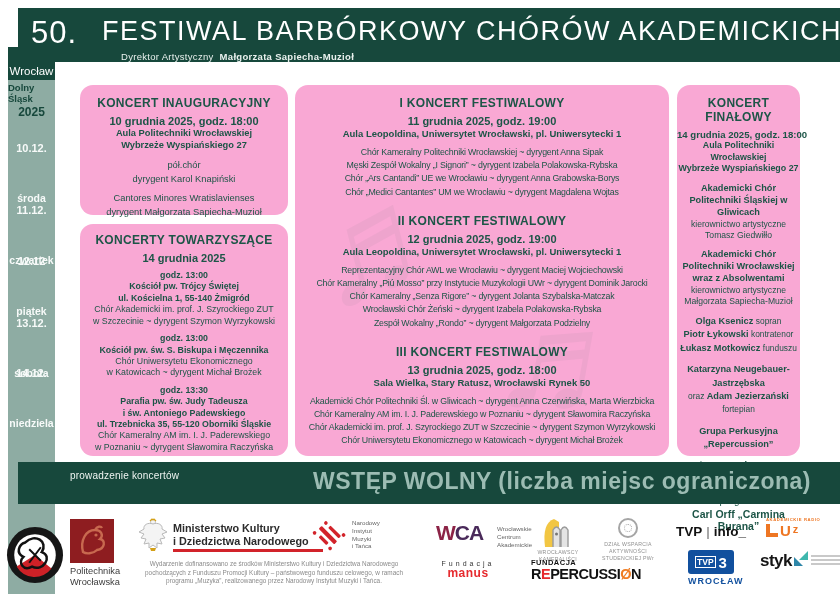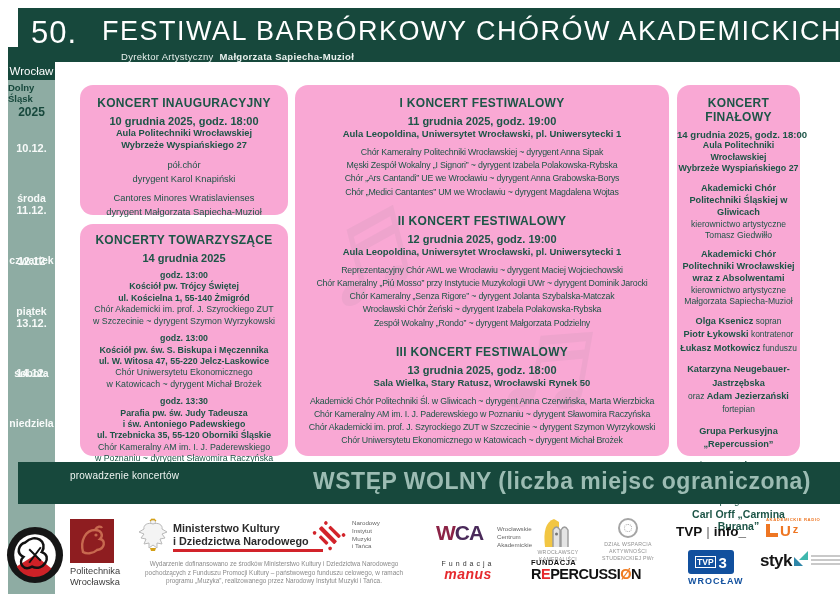--- a/index.html
+++ b/index.html
@@ -71,21 +71,21 @@
   .pwr-caption { font-size:9.3px; color:#3c3c3c; line-height:1.15; }
   .ministry-name { font-size:10.8px; font-weight:700; color:#2b2b2b; line-height:1.2; }
   .red-line { position:absolute; left:173px; top:549px; width:150px; height:2.5px; background:#D2232A; }
   .disclaimer { position:absolute; left:136px; top:560px; width:276px; text-align:center; }
   .disclaimer div { font-size:6.4px; color:#8a8a8a; line-height:1.35; }
   .small-caption div { font-size:6.2px; color:#666; line-height:1.25; }
   .wca-text b { font-size:21px; font-weight:800; letter-spacing:-1px; }
   .wca-w { color:#8C2346; } .wca-ca { color:#4A2A5A; }
   .manus { width:80px; text-align:center; }
   .manus .f { font-size:7px; letter-spacing:3px; color:#333; }
-  .manus .m { font-size:14px; font-weight:800; color:#E62A2E; letter-spacing:.5px; line-height:1;font-style:italic; }
+  .manus .m { font-size:12px; font-weight:800; color:#E62A2E; letter-spacing:.5px; line-height:1; }
   .kam-caption, .dwas-caption { text-align:center; }
   .kam-caption div, .dwas-caption div { font-size:5.2px; color:#8f8f8f; line-height:1.3; letter-spacing:.3px; }
   .dwas-circle { width:20px; height:20px; border:2.5px solid #a5a5a5; border-radius:50%; margin:0 auto; display:flex; align-items:center; justify-content:center; }
   .dwas-circle i { display:block; width:8px; height:8px; border:1px dotted #a5a5a5; border-radius:50%; }
   .reperc .f { font-size:7.5px; font-weight:800; color:#111; letter-spacing:.5px; }
   .reperc .r { font-size:14.5px; font-weight:800; color:#111; letter-spacing:-.5px; line-height:1; }
   .reperc .e { color:#E62A2E; } .reperc .o { color:#F07D23; }
   .tvpinfo { display:flex; align-items:center; font-size:13.5px; color:#111; }
   .tvpinfo .tvp { font-weight:800; } .tvpinfo .bar { margin:0 4px; font-weight:300; color:#666; } .tvpinfo .inf { font-weight:700; }
   .tvp3-box { width:46px; height:24px; background:#11509E; border-radius:3px; display:flex; align-items:center; justify-content:center; gap:3px; }
@@ -178,21 +178,20 @@
         </div>
       <div class="p">
           <div>Chór Akademicki im. prof. J. Szyrockiego ZUT</div>
           <div>w Szczecinie ~ dyrygent Szymon Wyrzykowski</div>
         </div>
     </div>
     <div class="tow-event">
       <div class="t">godz. 13:00</div>
       <div class="v">
           <div>Kościół pw. św. S. Biskupa i Męczennika</div>
-          <div>ul. W. Witosa 47, 55-220 Jelcz-Laskowice</div>
         </div>
       <div class="p">
           <div>Chór Uniwersytetu Ekonomicznego</div>
           <div>w Katowicach ~ dyrygent Michał Brożek</div>
         </div>
     </div>
     <div class="tow-event">
       <div class="t">godz. 13:30</div>
       <div class="v">
           <div>Parafia pw. św. Judy Tadeusza</div>

